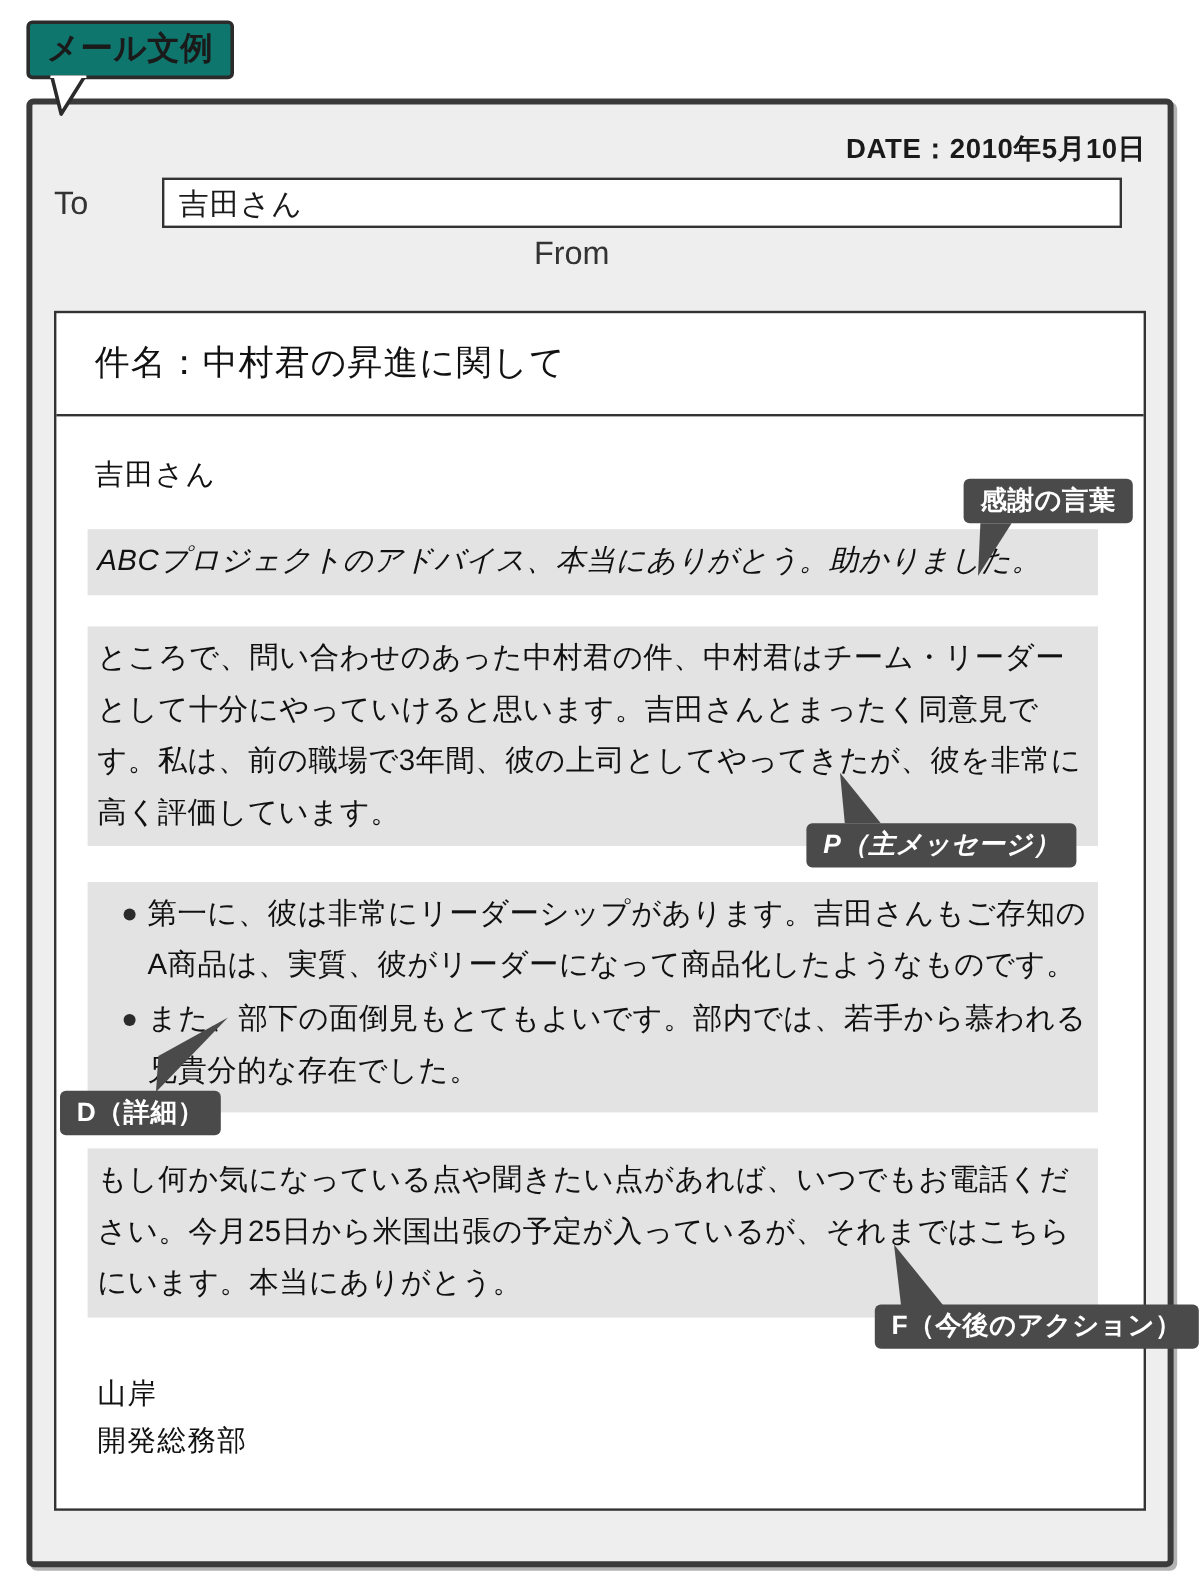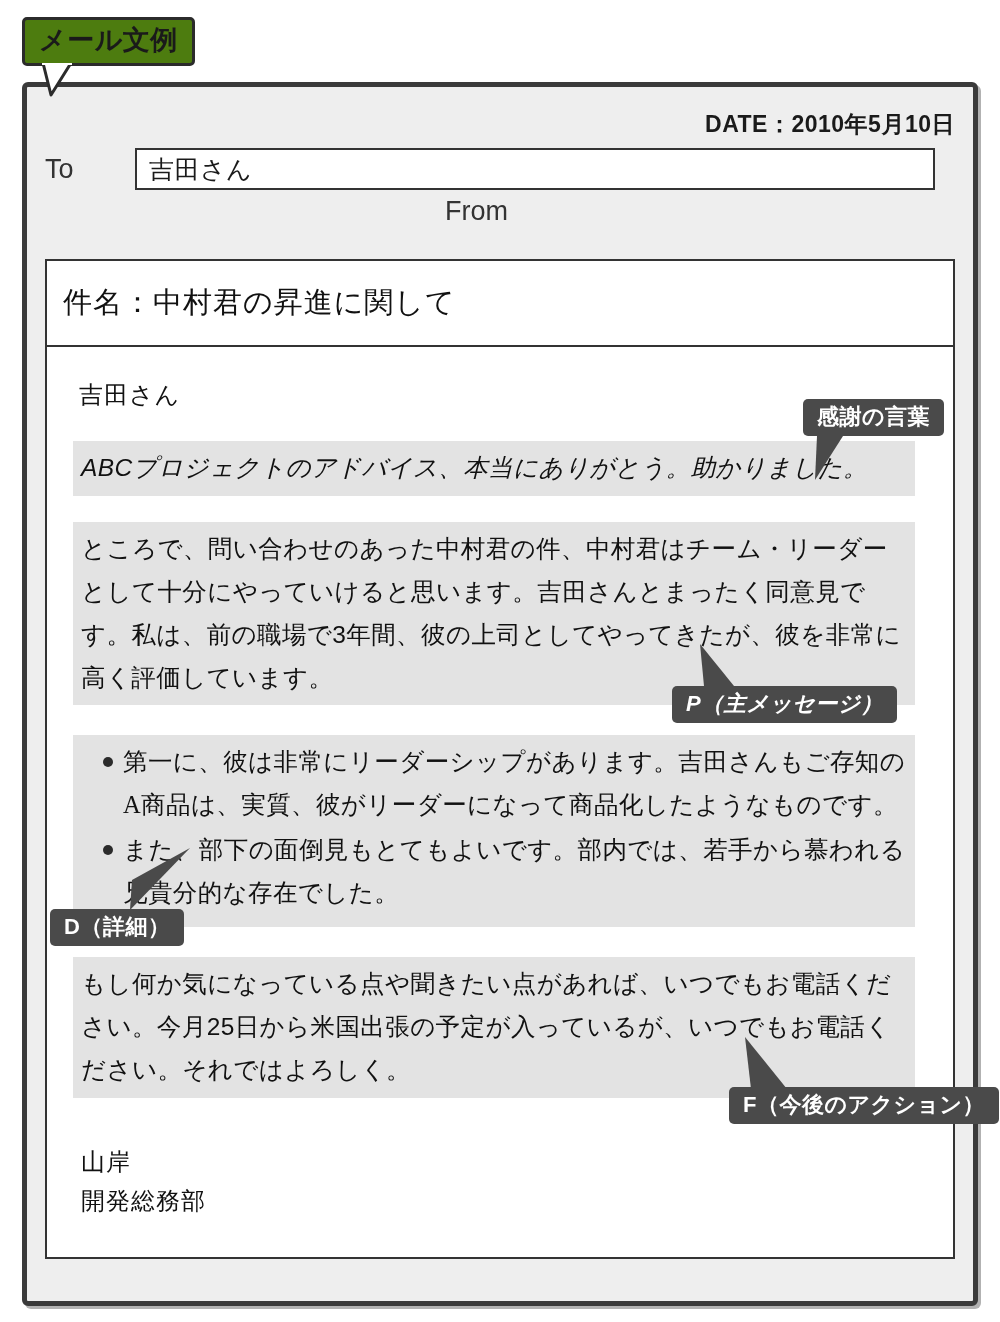--- a/index.html
+++ b/index.html
@@ -21,21 +21,21 @@
   }
 
   
   .tab-bubble {
     position: absolute;
     left: 22px;
     top: 17px;
     padding: 5px 14px 7px 14px;
     border: 3px solid #2b2b2b;
     border-radius: 5px;
-    background: #4d7c0f;
+    background: #0f766e;
     font-size: 27px;
     font-weight: bold;
     letter-spacing: 0.5px;
     line-height: 1.15;
     color: #1a1a1a;
     z-index: 40;
   }
   .tab-bubble .tail {
     position: absolute;
     left: 16px;
@@ -113,21 +113,21 @@
     border: 2px solid #333;
     background: #ffffff;
   }
 
   .subject-bar {
     box-sizing: border-box;
     height: 86px;
     border-bottom: 2px solid #333;
     display: flex;
     align-items: center;
-    padding-left: 16px;
+    padding-left: 32px;
     font-size: 29px;
     letter-spacing: 1px;
     color: #111;
   }
 
   .body-inner {
     position: relative;
     padding: 28px 24px 0 24px;
   }
 
@@ -148,21 +148,21 @@
     padding: 6px 6px 6px 8px;
     box-sizing: border-box;
     width: 842px;
     margin-left: 2px;
   }
   .gap-md { height: 26px; }
   .gap-lg { height: 30px; }
 
   .hl.thanks      { margin-top: 30px; font-style: italic; }
   .hl.main        { }
-  .hl.details     { padding-bottom: 10px; font-family: Liberation Serif, serif; }
+  .hl.details     { padding-bottom: 10px; }
   .hl.action      { }
 
   ul.detail-list {
     list-style: none;
     margin: 0;
     padding: 0;
   }
   ul.detail-list li {
     position: relative;
     padding-left: 26px;
@@ -265,21 +265,21 @@
             </li>
             <li>
               <span class="bullet"></span>
               <span>また、部下の面倒見もとてもよいです。部内では、若手から慕われる兄貴分的な存在でした。</span>
             </li>
           </ul>
         </div>
 
         <div class="gap-lg"></div>
 
-        <div class="hl action">もし何か気になっている点や聞きたい点があれば、いつでもお電話ください。今月25日から米国出張の予定が入っているが、いつでもお電話ください。それではよろしく。</div>
+        <div class="hl action">もし何か気になっている点や聞きたい点があれば、いつでもお電話ください。今月25日から米国出張の予定が入っているが、それまではこちらにいます。本当にありがとう。</div>
 
         <div class="signature">
           <div>山岸</div>
           <div>開発総務部</div>
         </div>
 
       </div>
     </div>
   </div>
 

